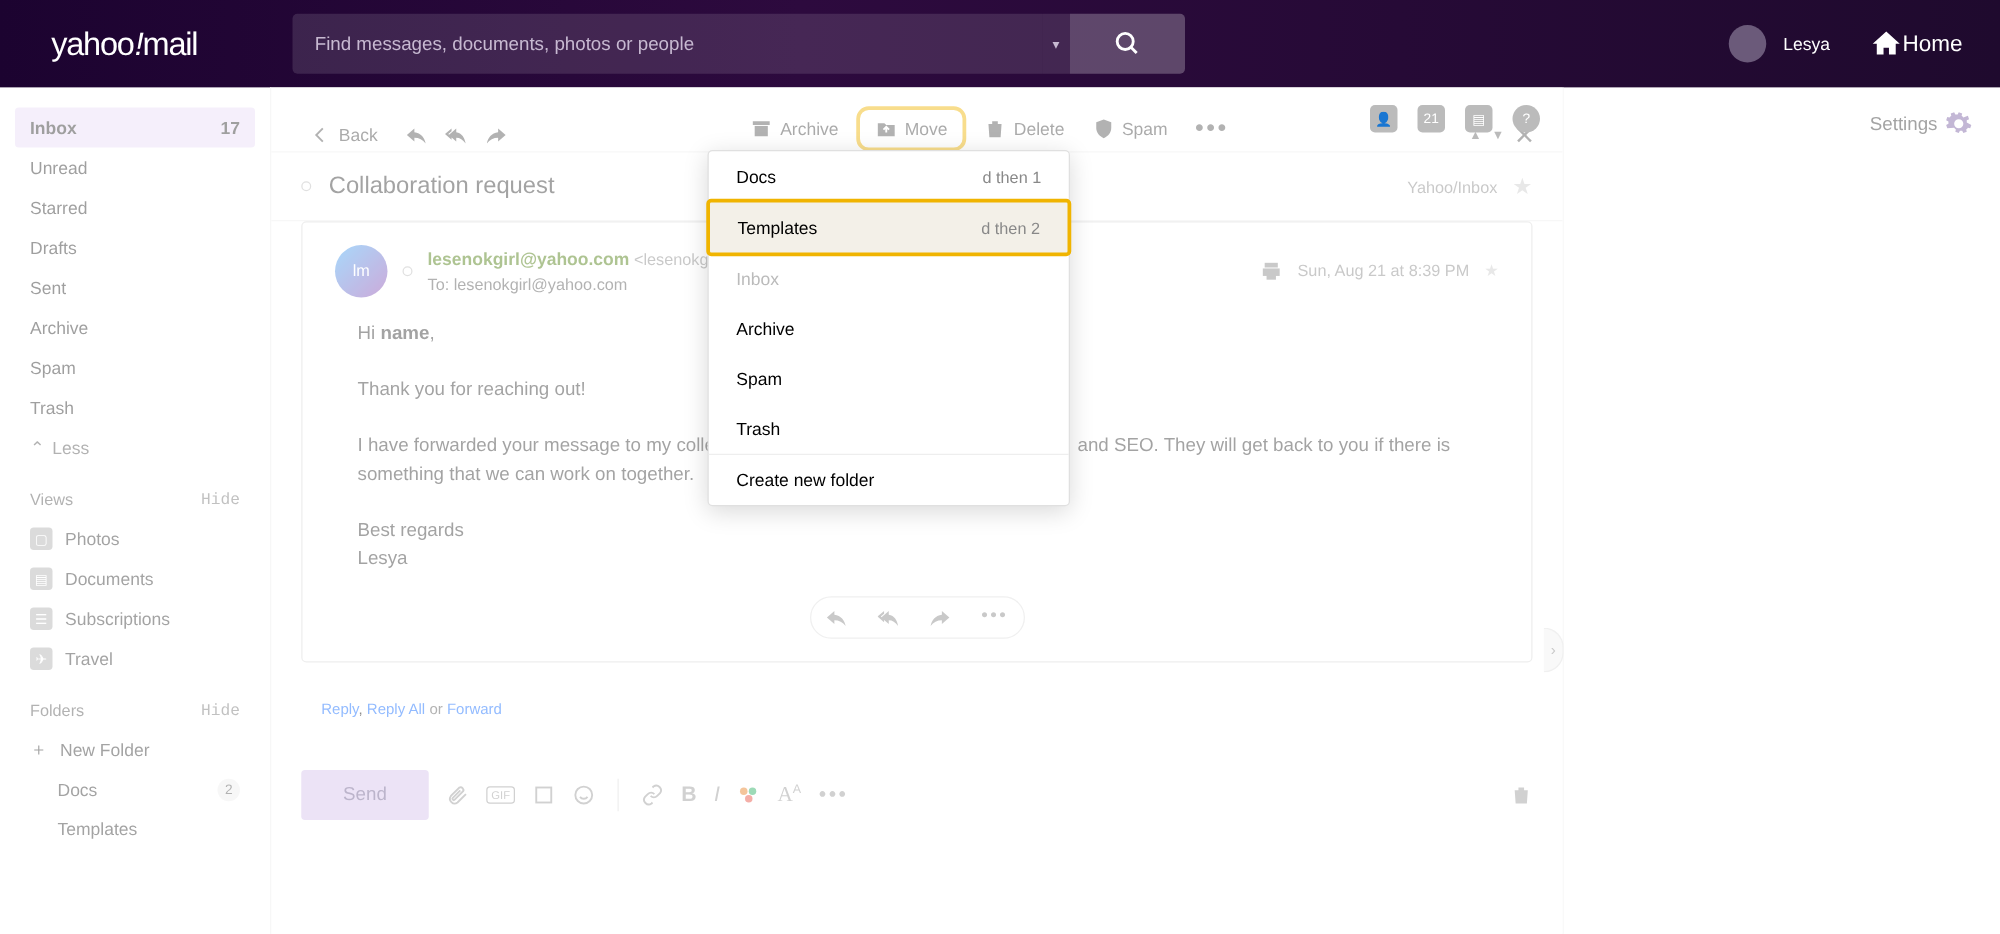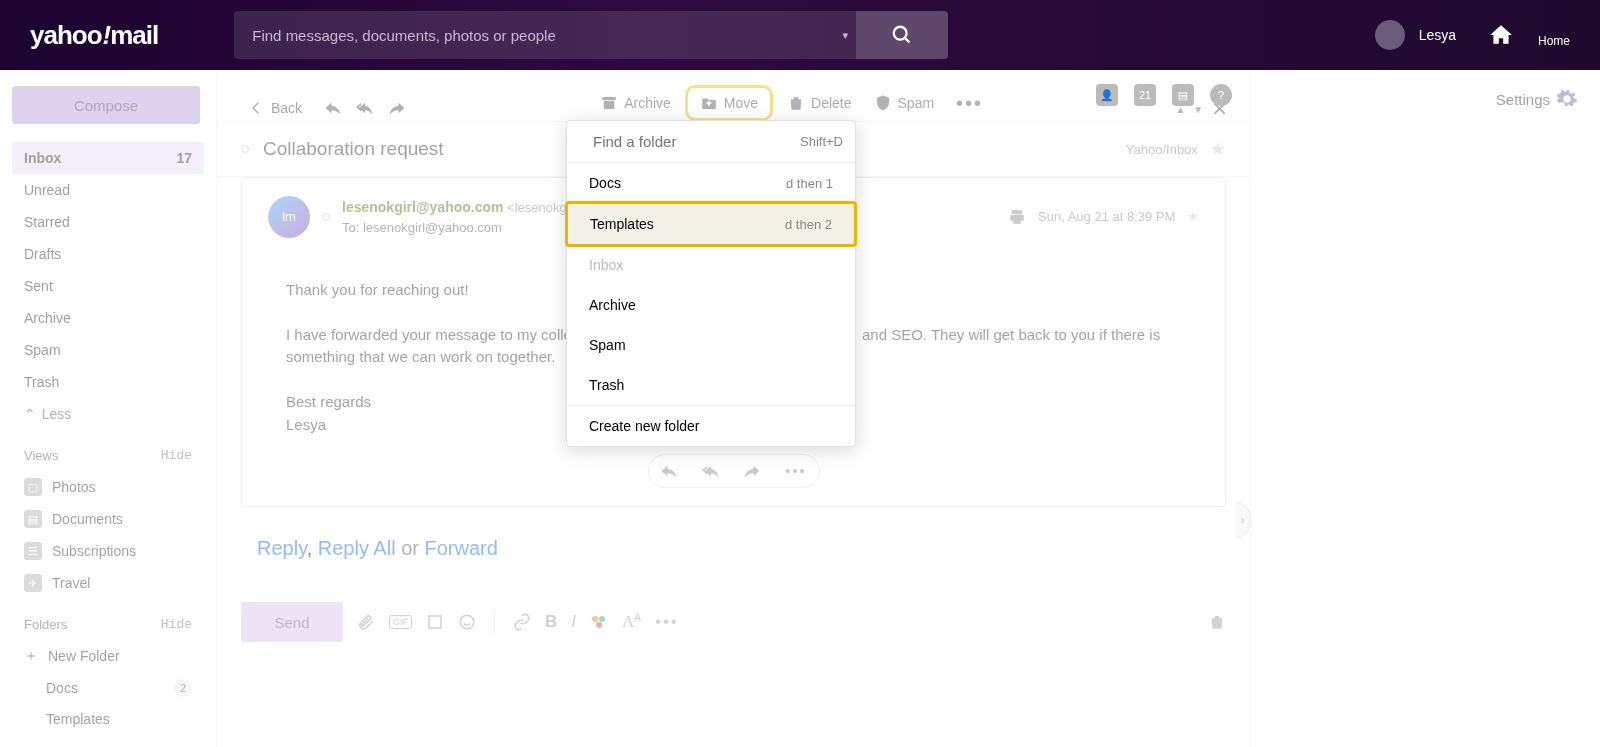--- a/index.html
+++ b/index.html
@@ -1,32 +1,32 @@
 <!DOCTYPE html>
 <html><head>
 <meta charset="utf-8">
 <style>
 * { box-sizing: border-box; margin: 0; padding: 0; font-family: "Helvetica Neue", Arial, sans-serif; }
 body { background: #fff; width: 1600px; height: 747px; overflow: hidden; position: relative; }
 
 
 .topbar { height: 70px; background: linear-gradient(90deg, #1c0330 0%, #2d0a3e 40%, #1f0a2e 100%); display: flex; align-items: center; padding: 0 30px 0 30px; color: #fff; }
-.logo { font-size: 26px; font-weight: 700; letter-spacing: -1px; display:flex; align-items:center; }
+.logo { font-size: 26px; font-weight: 400; letter-spacing: -1px; display:flex; align-items:center;margin-left:11px; }
 .logo .ex { font-style: italic; margin-left:1px; }
 .searchwrap { display: flex; margin-left: 40px; }
 .searchbox { width: 600px; height: 48px; background: rgba(255,255,255,0.12); border: none; border-radius: 4px 0 0 4px; padding: 0 18px; color: #fff; font-size: 15px; margin-left: 36px; }
 .searchbox::placeholder { color: #c7b9d1; }
 .searchcaret { width: 22px; height:48px; background: rgba(255,255,255,0.12); display:flex; align-items:center; justify-content:center; color:#c7b9d1; font-size:11px;}
 .searchbtn { width: 92px; height: 48px; background: rgba(255,255,255,0.25); border: none; border-radius: 0 4px 4px 0; display:flex; align-items:center; justify-content:center; }
 .searchbtn svg { width: 22px; height: 22px; stroke: #fff; }
 .spacer { flex: 1; }
 .usergroup { display: flex; align-items: center; gap: 14px; }
 .avatar-circle { width: 30px; height: 30px; border-radius: 50%; background: #6b5a7a; }
 .username { font-size: 14px; }
-.home { display: flex; align-items: flex-end; gap: 24px; font-size: 12px; margin-left: 18px;}
+.home { display: flex; align-items: center; gap: 0; font-size: 18px; margin-left: 18px;}
 .home-icon { width:26px; height:26px; }
 
 
 .dim { position:absolute; top:70px; left:0; right:0; bottom:0; background: rgba(255,255,255,0.55); z-index: 3; }
 
 
 .main { display: flex; height: calc(747px - 70px); position: relative; }
 .sidebar { width: 216px; padding: 16px 12px 0 12px; font-size: 14px; color: #2b2b2b; }
 .compose { width: 188px; height: 38px; background: #b39ddb; color: #4a3b6c; border: none; border-radius: 3px; font-size: 15px; margin-bottom: 18px; cursor: pointer; }
 .navlist { list-style: none; }
@@ -66,21 +66,21 @@
 .msgcard .from { display:flex; align-items:center; gap:12px; }
 .msgcard .fromav { width:42px; height:42px; border-radius:50%; background: linear-gradient(135deg,#3fa9f5,#8e44ad); color:#fff; font-weight:400; display:flex; align-items:center; justify-content:center; font-size:13px;}
 .msgcard .frominfo { flex:1; font-size:13px; color:#555; }
 .msgcard .frominfo .name { font-weight:700; color:#4d7c0f; font-size:14px; }
 .msgcard .fromemail { color:#888; }
 .msgcard .meta { font-size:13px; color:#888; display:flex; align-items:center; gap:12px;}
 .msgbody { margin-left: 18px; margin-top:18px; }
 .quickbar { margin: 18px auto 0; width: 172px; height: 34px; border:1px solid #ddd; border-radius:20px; display:flex; align-items:center; justify-content:space-around; color:#888; }
 
 
-.replylinks { padding: 30px 40px; font-size:20px; }
+.replylinks { padding: 30px 40px; font-size:12px; }
 .replylinks a { color:#0f69ff; text-decoration:none; cursor:pointer;}
 .replylinks .or { color:#555; }
 
 
 .composebar { margin: 12px 24px 24px; height:40px; display:flex; align-items:center; gap: 14px; }
 .sendbtn { background:#d4c2ea; color:#6b5a8c; border:none; width:102px; height:40px; border-radius:3px; font-size:15px; cursor:pointer;}
 .cb-ic { color:#999; font-size:17px; display:inline-flex; }
 .cb-sep { width:1px; height:26px; background:#ddd; margin: 0 4px; }
 .trash-r { margin-left:auto; color:#999; }
 
@@ -127,21 +127,20 @@
       <svg class="home-icon" viewBox="0 0 24 24" fill="#fff">
           <path d="M12 3l10 9h-3v8h-5v-5h-4v5H5v-8H2z"></path>
         </svg>
       <span>Home</span>
     </div>
   </div>
 </div>
 
 <div class="main">
   <div class="sidebar">
-    <button class="compose">Compose</button>
     <ul class="navlist">
       <li class="active">
           <span>Inbox</span>
           <span class="" style="font-weight:700;margin-left:46px;">17</span>
         </li>
       <li>
           <span>Unread</span>
         </li>
       <li>
           <span>Starred</span>
@@ -294,20 +293,21 @@
           <svg width="18" height="18" viewBox="0 0 24 24" fill="#888">
               <rect x="5" y="3" width="14" height="5"></rect>
               <rect x="3" y="9" width="18" height="8"></rect>
               <rect x="7" y="15" width="10" height="6"></rect>
             </svg>
           <span>Sun, Aug 21 at 8:39 PM</span>
           <span style="color:#ccc;">★</span>
         </div>
       </div>
       <div class="msgbody">
+        <p><span>Hi </span><b>name</b><span>,</span></p>
         <br>
         <p>Thank you for reaching out!</p>
         <br>
         <p><span>I have forwarded your message to my colle</span><span style="display:inline-block; width:290px;"></span><span>and SEO. They will get back to you if there is something that we can work on together.</span></p>
         <br>
         <p>Best regards</p>
         <p>Lesya</p>
       </div>
       <div class="quickbar">
         <svg width="18" height="18" viewBox="0 0 24 24" fill="#888">
@@ -382,28 +382,20 @@
       <svg class="rail-gear" viewBox="0 0 24 24" fill="#7a5fa3">
           <path d="M12 8a4 4 0 100 8 4 4 0 000-8zm9 4l2 1-1 3-2-.5c-.4.6-.9 1.1-1.5 1.5l.5 2-3 1-1-2h-2l-1 2-3-1 .5-2c-.6-.4-1.1-.9-1.5-1.5L2 16l-1-3 2-1v-2L1 9l1-3 2 .5C4.4 5.9 4.9 5.4 5.5 5L5 3l3-1 1 2h2l1-2 3 1-.5 2c.6.4 1.1.9 1.5 1.5L20 5l1 3-2 1v2z"></path>
         </svg>
     </div>
   </div>
 </div>
 
 <div class="dim"></div>
 
 <div class="dropdown">
-  <div class="dd-search">
-    <svg width="15" height="15" viewBox="0 0 24 24" fill="none" stroke="#888" stroke-width="2">
-        <circle cx="10" cy="10" r="7"></circle>
-        <line x1="20" y1="20" x2="15" y2="15"></line>
-      </svg>
-    <input placeholder="Find a folder" style="">
-    <span class="shortcut">Shift+D</span>
-  </div>
   <div class="dd-item">
     <span>Docs</span>
     <span class="sc">d then 1</span>
   </div>
   <div class="dd-item dd-highlight">
     <span>Templates</span>
     <span class="sc">d then 2</span>
   </div>
   <div class="dd-item disabled">
     <span>Inbox</span>

